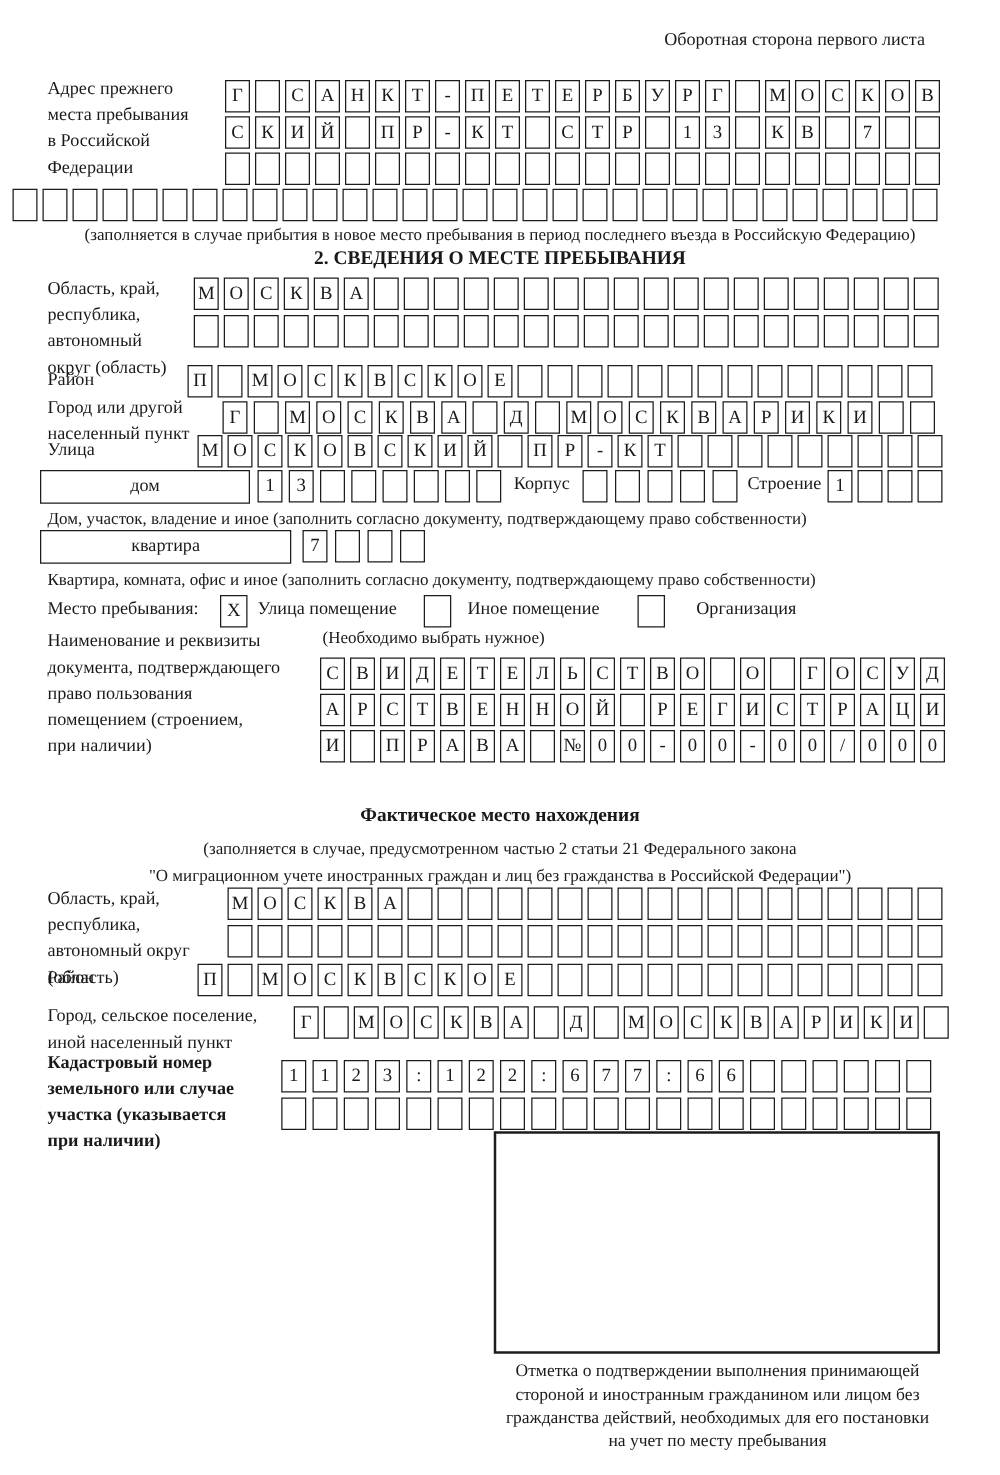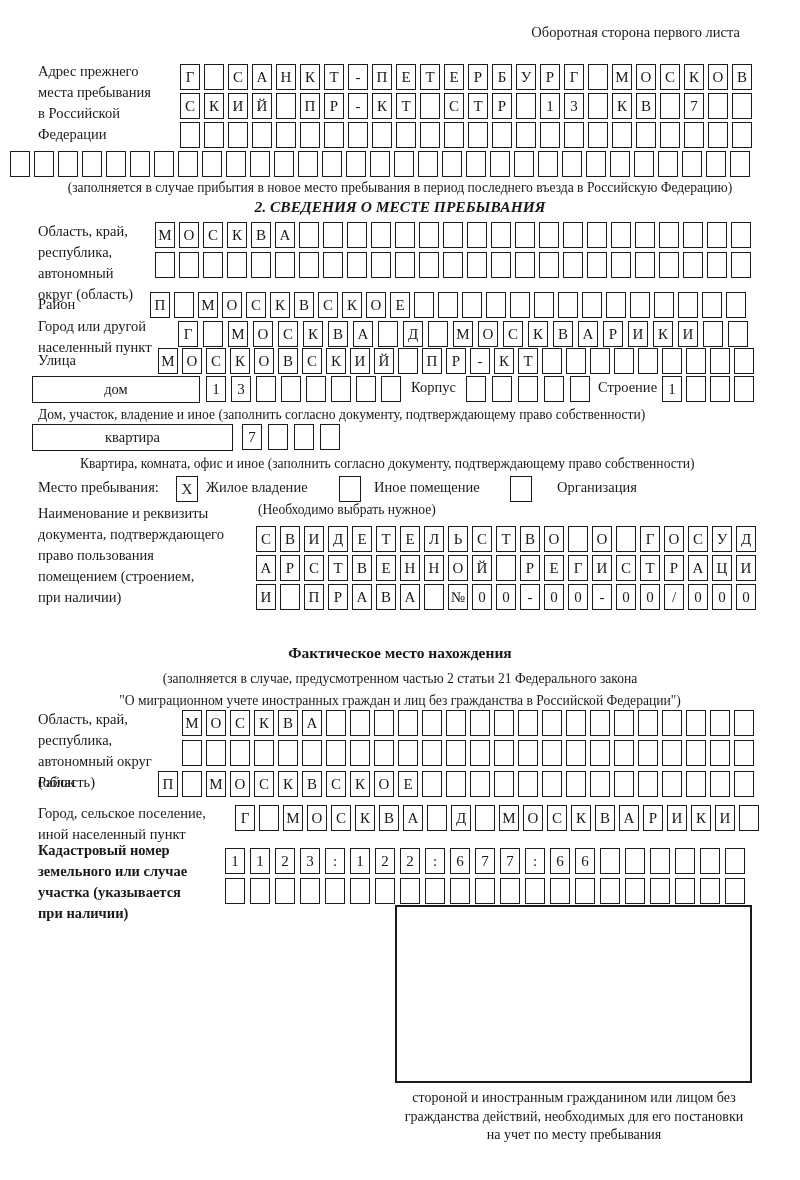--- a/index.html
+++ b/index.html
@@ -154,21 +154,21 @@
       <span class="cell"></span>
       <span class="cell"></span>
       <span class="cell"></span>
       <span class="cell"></span>
       <span class="cell"></span>
       <span class="cell"></span>
       <span class="cell"></span>
     </div>
   <div class="note center" style="top:180px;">(заполняется в случае прибытия в новое место пребывания в период последнего въезда в Российскую Федерацию)</div>
 
-  <div class="title" style="top:198px;font-style:italic;">2. СВЕДЕНИЯ О МЕСТЕ ПРЕБЫВАНИЯ</div>
+  <div class="title" style="top:198px;">2. СВЕДЕНИЯ О МЕСТЕ ПРЕБЫВАНИЯ</div>
 
   <div class="lbl" style="left:38px;top:221px;">
     <div class="ln">Область, край,</div>
     <div class="ln">республика,</div>
     <div class="ln">автономный</div>
     <div class="ln">округ (область)</div>
   </div>
   <div class="grid" style="left:155px;top:222px;">
       <span class="cell">М</span>
       <span class="cell">О</span>
@@ -340,25 +340,25 @@
     </div>
   <div class="note" style="left:38px;top:407px;">Дом, участок, владение и иное (заполнить согласно документу, подтверждающему право собственности)</div>
 
   <div class="wide-box" style="left:32px;top:424px;width:201px;height:27px;">квартира</div>
   <div class="grid p26" style="left:242px;top:424px;">
       <span class="cell">7</span>
       <span class="cell"></span>
       <span class="cell"></span>
       <span class="cell"></span>
     </div>
-  <div class="note" style="left:38px;top:456px;margin-left:42px;">Квартира, комната, офис и иное (заполнить согласно документу, подтверждающему право собственности)</div>
+  <div class="note" style="left:38px;top:456px;">Квартира, комната, офис и иное (заполнить согласно документу, подтверждающему право собственности)</div>
 
   <div class="inline-lbl" style="left:38px;top:479px;">Место пребывания:</div>
   <div class="cb" style="left:176px;top:476px;">X</div>
-  <div class="inline-lbl" style="left:206px;top:479px;">Жилое владение</div>
+  <div class="inline-lbl" style="left:206px;top:479px;">Улица помещение</div>
   <div class="cb" style="left:339px;top:476px;"></div>
   <div class="inline-lbl" style="left:374px;top:479px;">Иное помещение</div>
   <div class="cb" style="left:510px;top:476px;"></div>
   <div class="inline-lbl" style="left:557px;top:479px;">Организация</div>
   <div class="note" style="left:243px;top:502px;margin-left:15px;">(Необходимо выбрать нужное)</div>
 
   <div class="lbl" style="left:38px;top:503px;">
     <div class="ln">Наименование и реквизиты</div>
     <div class="ln">документа, подтверждающего</div>
     <div class="ln">право пользования</div>
@@ -604,18 +604,19 @@
       <span class="cell"></span>
       <span class="cell"></span>
       <span class="cell"></span>
       <span class="cell"></span>
       <span class="cell"></span>
       <span class="cell"></span>
     </div>
 
   <div class="bigbox" style="left:395px;top:905px;width:357px;height:178px;"></div>
   <div class="caption" style="left:378px;top:1089px;width:392px;">
+    <div>Отметка о подтверждении выполнения принимающей</div>
     <div>стороной и иностранным гражданином или лицом без</div>
     <div>гражданства действий, необходимых для его постановки</div>
     <div>на учет по месту пребывания</div>
   </div>
 
 </div>
 
 </body></html>

